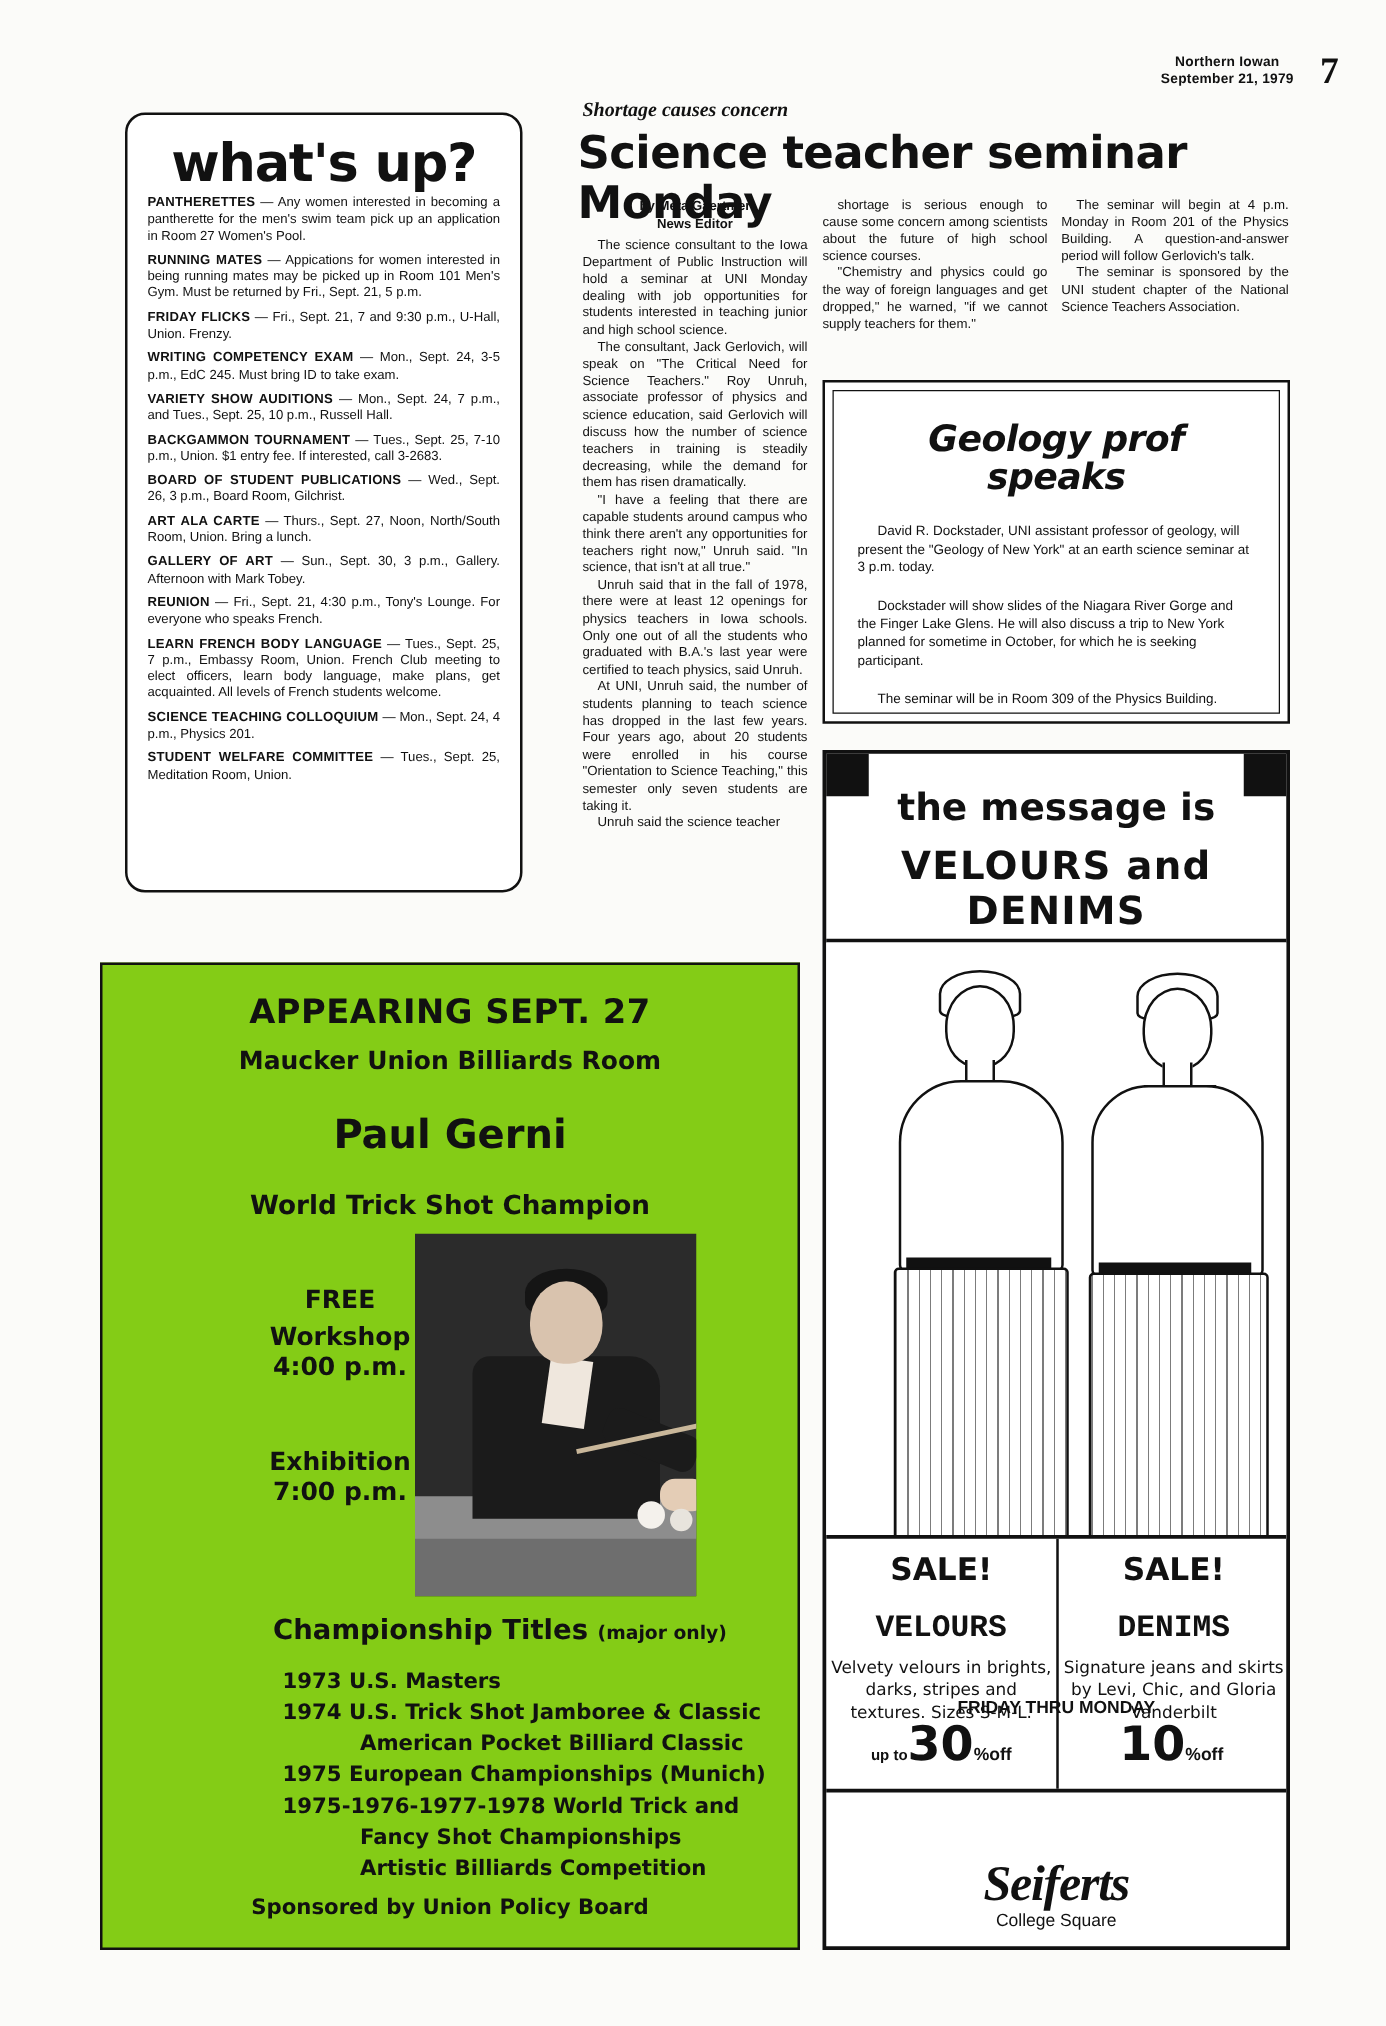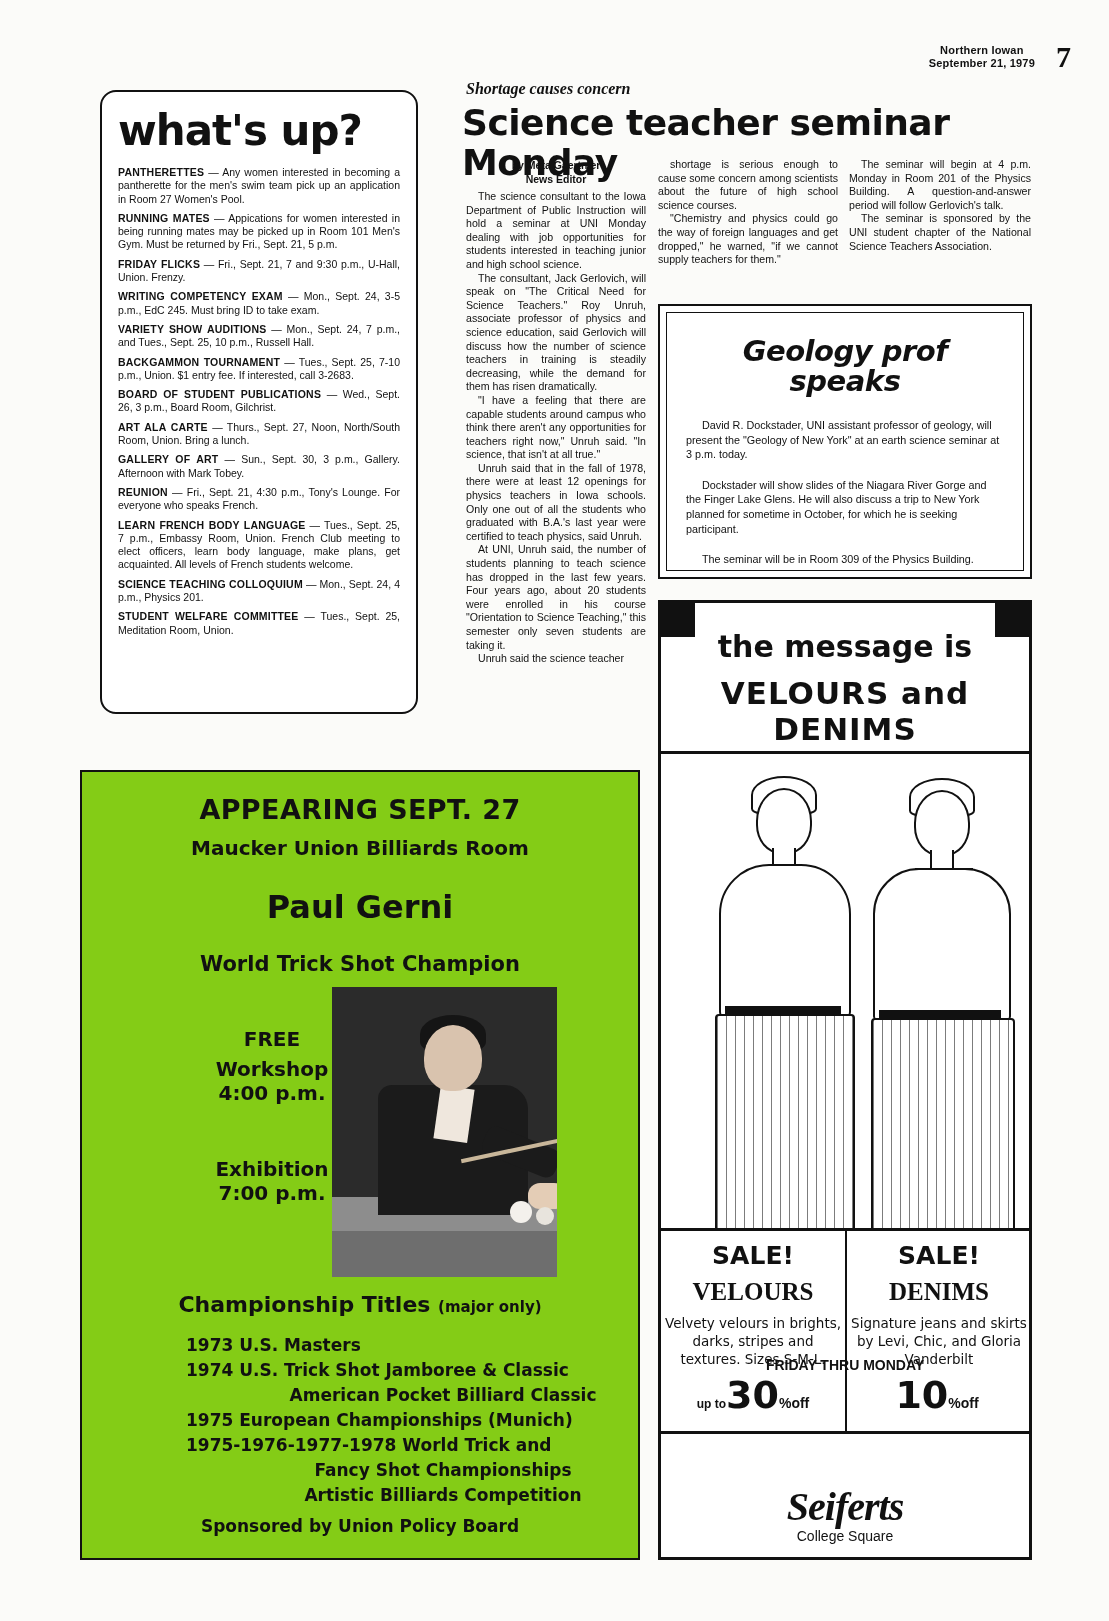--- a/index.html
+++ b/index.html
@@ -6,21 +6,21 @@
   body{width:1109px;height:1621px;position:relative;font-family:"Liberation Sans",sans-serif;color:#111;}
   .page{position:absolute;inset:0;background:#fbfbf9;}
 
   
   .masthead{position:absolute;right:74px;top:44px;text-align:center;}
   .masthead .mh-line{font-size:11px;font-weight:bold;letter-spacing:.2px;line-height:13px;}
   .masthead .pagenum{position:absolute;right:-36px;top:-4px;font-size:30px;font-weight:bold;font-family:"Liberation Serif",serif;}
 
   
   .whatsup{position:absolute;left:100px;top:90px;width:318px;height:624px;border:2px solid #111;border-radius:16px;background:#fff;box-sizing:border-box;padding:14px 16px 10px 16px;}
-  .whatsup h1{margin:4px 0 14px 0;font-size:42px;line-height:42px;font-weight:bold;text-align:left;letter-spacing:-1px;font-family:"DejaVu Sans",sans-serif;}
+  .whatsup h1{margin:4px 0 4px 0;font-size:42px;line-height:42px;font-weight:bold;text-align:center;letter-spacing:-1px;font-family:"DejaVu Sans",sans-serif;}
   .wu-item{font-size:10.5px;line-height:13.3px;text-align:justify;margin-bottom:6px;}
   .wu-item b{font-weight:bold;letter-spacing:.2px;}
 
   
   .kicker{position:absolute;left:466px;top:80px;font-size:16px;font-style:italic;font-weight:bold;font-family:"Liberation Serif",serif;}
   .headline{position:absolute;left:462px;top:103px;width:570px;font-size:36px;line-height:40px;font-weight:bold;letter-spacing:-0.5px;font-family:"DejaVu Sans",sans-serif;}
 
   .byline{position:absolute;left:466px;top:158px;width:180px;text-align:center;font-size:10.5px;font-weight:bold;line-height:14px;}
 
   .colA{position:absolute;left:466px;top:190px;width:180px;}
@@ -54,26 +54,26 @@
   .ph-cue{position:absolute;left:128px;top:160px;width:118px;height:4px;background:#c9b79a;transform:rotate(-12deg);}
 
   .gerni .free{position:absolute;left:110px;top:255px;text-align:center;width:160px;}
   .gerni .free .f1{font-size:20px;font-weight:bold;font-family:"DejaVu Sans",sans-serif;}
   .gerni .free .f2{font-size:20px;font-weight:bold;margin-top:6px;font-family:"DejaVu Sans",sans-serif;}
   .gerni .free .f3{font-size:20px;font-weight:bold;font-family:"DejaVu Sans",sans-serif;}
   .gerni .exh{position:absolute;left:110px;top:385px;text-align:center;width:160px;}
   .gerni .exh .f2{font-size:20px;font-weight:bold;font-family:"DejaVu Sans",sans-serif;}
   .gerni .exh .f3{font-size:20px;font-weight:bold;font-family:"DejaVu Sans",sans-serif;}
 
-  .titles{position:absolute;left:0;top:520px;width:100%;text-align:center;}
+  .titles{position:absolute;left:0;top:520px;width:100%;text-align:center;padding-left:40px;}
   .titles .ttl{font-size:22px;font-weight:bold;font-family:"DejaVu Sans",sans-serif;}
   .titles .ttl span{font-size:15px;font-weight:bold;}
   .champ-list{margin-top:16px;text-align:left;padding-left:104px;}
   .champ-list div{font-size:17px;font-weight:bold;line-height:25px;font-family:"DejaVu Sans",sans-serif;}
-  .champ-list div.indent{padding-left:62px;text-align:center;}
+  .champ-list div.indent{padding-left:62px;}
   .sponsor{position:absolute;left:0;bottom:22px;width:100%;text-align:center;font-size:17px;font-weight:bold;font-family:"DejaVu Sans",sans-serif;}
 
   
   .seif{position:absolute;left:658px;top:600px;width:374px;height:960px;border:3px solid #111;background:#fff;box-sizing:border-box;}
   .seif-top{position:relative;height:148px;border-bottom:3px solid #111;}
   .seif-corner{position:absolute;width:34px;height:34px;background:#111;}
   .seif .msg{position:absolute;left:0;top:26px;width:100%;text-align:center;font-size:30px;font-weight:bold;font-family:"DejaVu Sans",sans-serif;}
   .seif .vd{position:absolute;left:0;top:72px;width:100%;text-align:center;font-size:31px;font-weight:bold;letter-spacing:1px;font-family:"DejaVu Sans",sans-serif;}
   .seif-art{position:relative;height:474px;border-bottom:3px solid #111;background:#fff;overflow:hidden;}
   .fig{position:absolute;bottom:0;}
@@ -86,21 +86,21 @@
     background:repeating-linear-gradient(90deg,#111 0 1px,transparent 1px 9px);opacity:.55;}
   .belt{position:absolute;height:9px;background:#111;}
   .necklace{position:absolute;width:34px;height:34px;border:3px dotted #111;border-radius:50%;}
   .scarf{position:absolute;width:54px;height:40px;border:2px solid #111;
     background:repeating-linear-gradient(45deg,#111 0 2px,transparent 2px 7px);}
 
   .seif-sale{position:relative;height:200px;border-bottom:3px solid #111;}
   .seif-sale .half{position:absolute;top:0;width:50%;height:100%;text-align:center;}
   .seif-sale .half.right{left:50%;border-left:2px solid #111;}
   .seif-sale .s1{font-size:25px;font-weight:bold;margin-top:10px;font-family:"DejaVu Sans",sans-serif;}
-  .seif-sale .s2{font-size:25px;font-weight:bold;margin-top:8px;font-family:Liberation Serif, serif;}
+  .seif-sale .s2{font-size:25px;font-weight:bold;margin-top:18px;font-family:Liberation Mono, monospace;}
   .seif-sale .s3{font-size:13.5px;line-height:18px;margin-top:8px;font-family:"DejaVu Sans",sans-serif;}
   .friday{position:absolute;left:0;top:126px;width:100%;text-align:center;font-size:14px;font-weight:bold;}
   .pct{position:absolute;top:142px;width:100%;text-align:center;}
   .pct .big{font-size:38px;font-weight:bold;font-family:"DejaVu Sans",sans-serif;}
   .pct .sm{font-size:14px;font-weight:bold;}
   .pct .upto{font-size:12px;font-weight:bold;display:inline-block;line-height:12px;text-align:right;vertical-align:middle;}
   .seif-logo{position:relative;height:auto;text-align:center;padding-top:10px;}
   .seif-logo .script{font-size:40px;font-style:italic;font-family:"Liberation Serif",serif;font-weight:bold;letter-spacing:-1px;margin-top:39px;}
   .seif-logo .cs{font-size:14px;margin-top:-2px;}
 </style>

